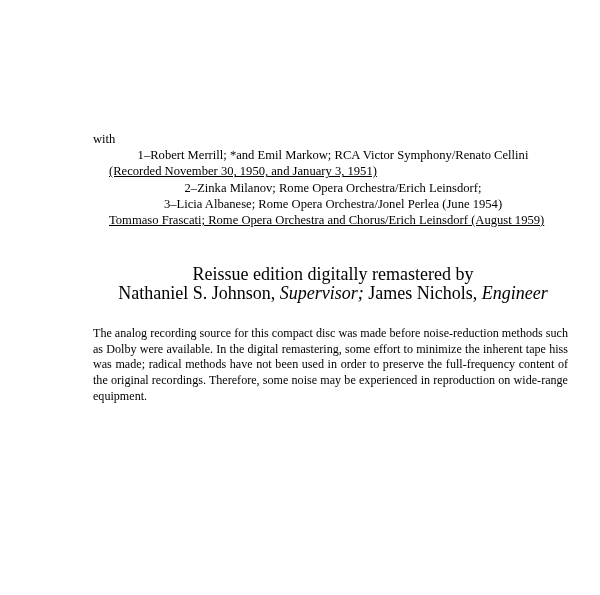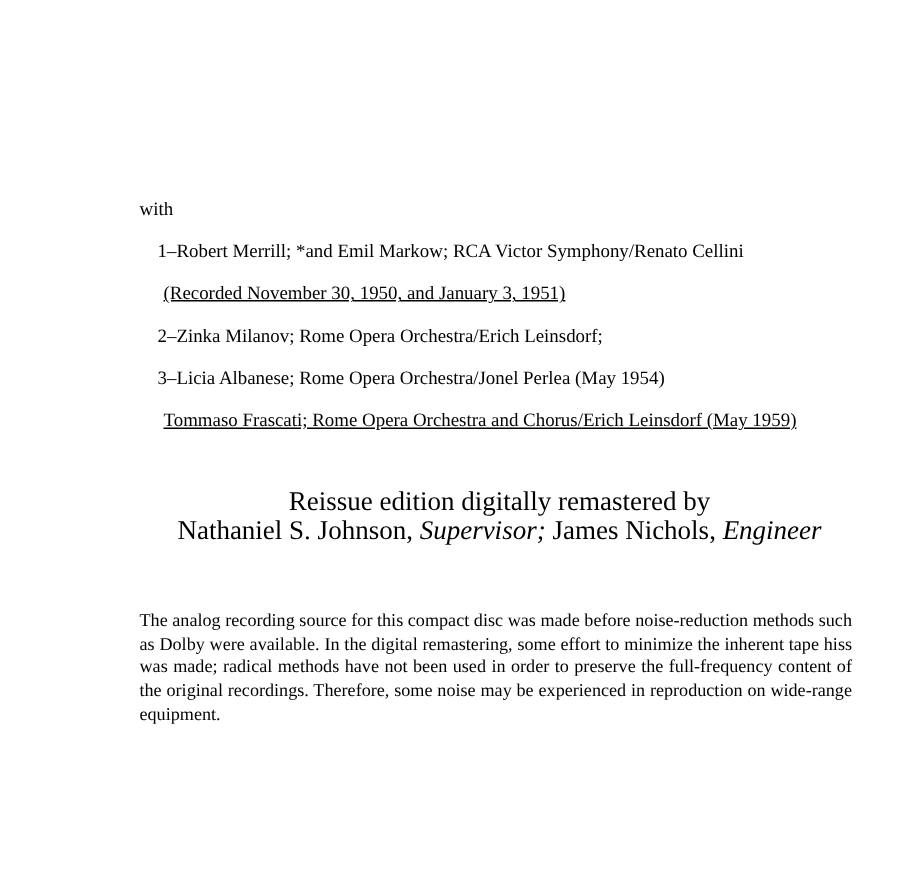--- a/index.html
+++ b/index.html
@@ -26,23 +26,24 @@
     width: 480px;
   }
   .credits {
     font-size: 12.6px;
     line-height: 16.2px;
   }
   .credits .with-line {
     margin: 0 0 0 0;
   }
   .credit-entry {
-    margin: 12px;
+    margin: 0;
     text-indent: 0;
     padding-left: 16px;
+    text-align: center;
   }
   .credit-entry .lead {
     margin-left: -16px;
   }
   .credit-cont {
     margin: 0;
     padding-left: 16px;
     text-decoration: underline;
   }
   .reissue {
@@ -51,21 +52,21 @@
     font-size: 18px;
     line-height: 18px;
   }
   .reissue .line2 {
     margin-top: 1px;
   }
   em {
     font-style: italic;
   }
   .note {
-    margin-top: 44px;
+    margin-top: 24px;
     font-size: 12.1px;
     line-height: 15.6px;
     text-align: justify;
     width: 475px;
   }
 </style>
 </head>
 <body>
 
 <div class="page">
@@ -77,24 +78,24 @@
       <p class="credit-entry">
         <span class="lead">1–</span><span>Robert Merrill; *and Emil Markow; RCA Victor Symphony/Renato Cellini</span>
       </p>
       <p class="credit-cont">(Recorded November 30, 1950, and January 3, 1951)</p>
 
       <p class="credit-entry">
         <span class="lead">2–</span><span>Zinka Milanov; Rome Opera Orchestra/Erich Leinsdorf;</span>
       </p>
 
       <p class="credit-entry">
-        <span class="lead">3–</span><span>Licia Albanese; Rome Opera Orchestra/Jonel Perlea (May 1954)</span>
+        <span class="lead">3–</span><span>Licia Albanese; Rome Opera Orchestra/Jonel Perlea (June 1954)</span>
       </p>
 
-      <p class="credit-cont">Tommaso Frascati; Rome Opera Orchestra and Chorus/Erich Leinsdorf (May 1959)</p>
+      <p class="credit-cont">Tommaso Frascati; Rome Opera Orchestra and Chorus/Erich Leinsdorf (August 1959)</p>
     </div>
 
     <div class="reissue">
       <div>Reissue edition digitally remastered by</div>
       <div class="line2">
         <span>Nathaniel S. Johnson,</span>
         <em>Supervisor;</em>
         <span>James Nichols,</span>
         <em>Engineer</em>
       </div>

